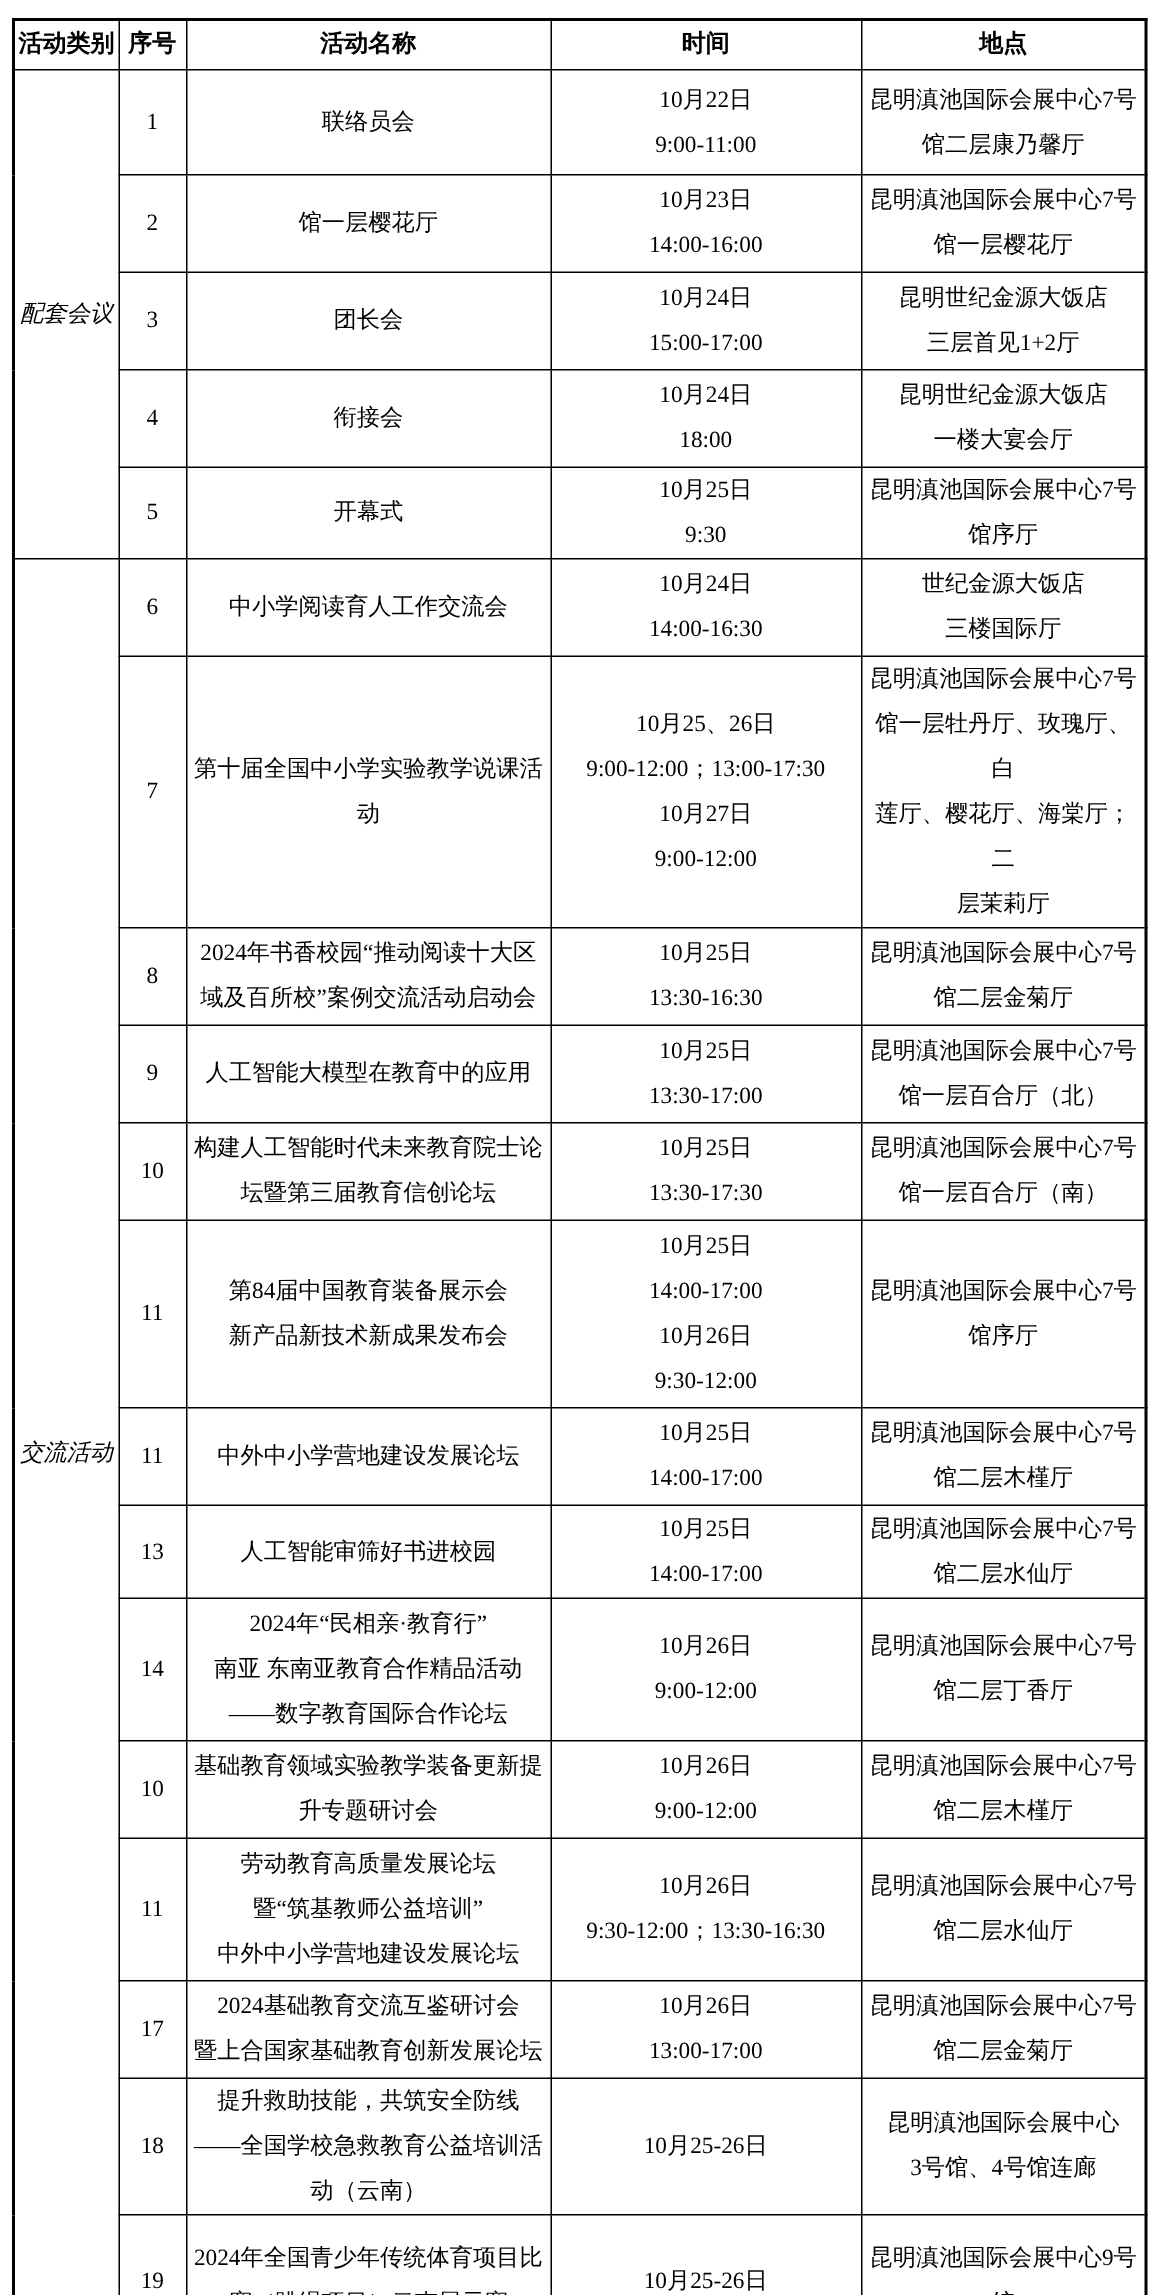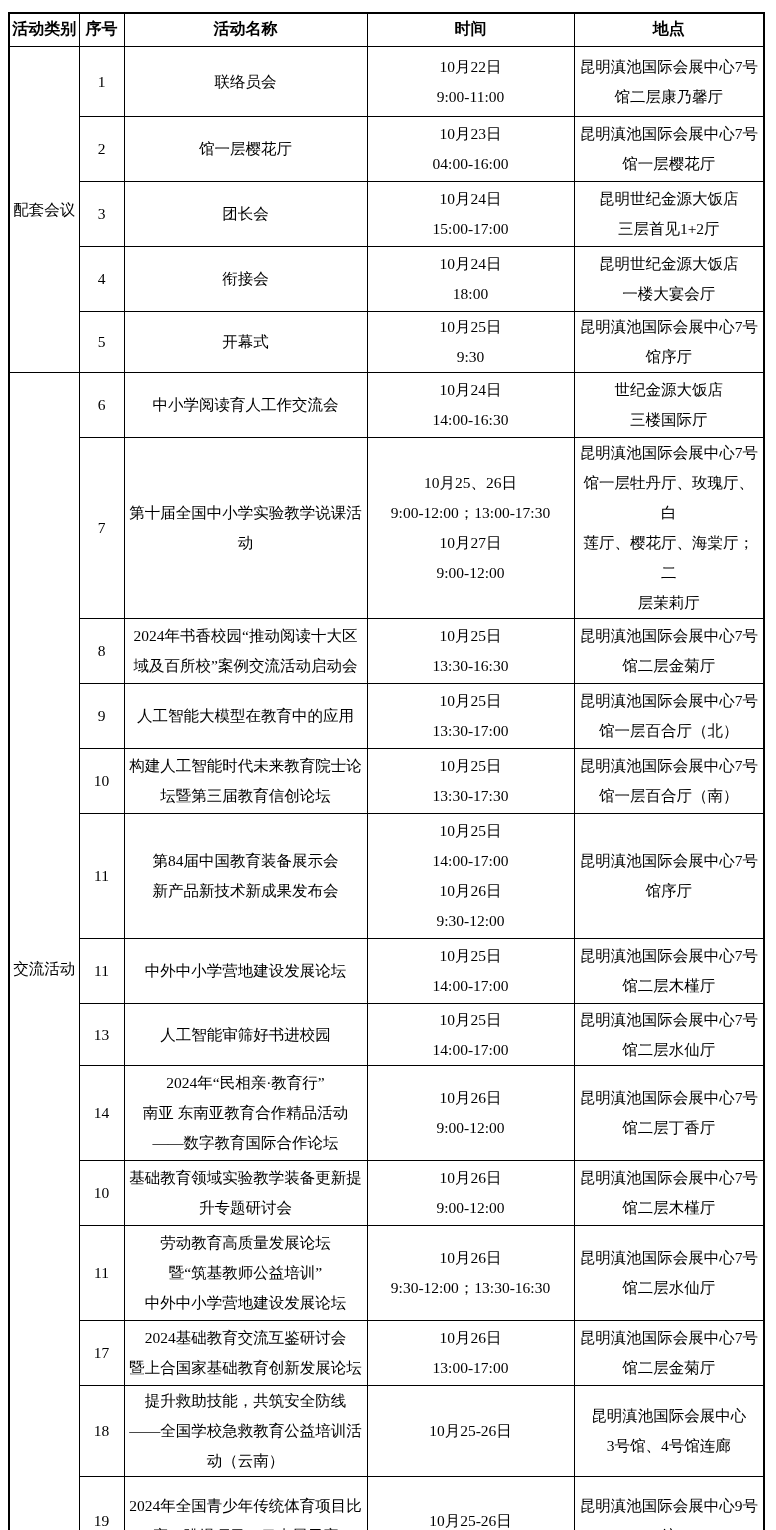--- a/index.html
+++ b/index.html
@@ -29,32 +29,32 @@
     vertical-align: middle;
     overflow: hidden;
   }
   table.schedule th {
     font-size: 16px;
     font-weight: 700;
     height: 32px;
     line-height: 32px;
     padding: 0;
     white-space: nowrap;
-    font-family: Liberation Mono, monospace;
   }
   table.schedule td {
     font-size: 15.5px;
     line-height: 30px;
     white-space: pre-line;
     padding: 0 2px;
   }
   td.cat-cell {
     font-size: 16px;
     letter-spacing: 0;
     padding: 0;
+    font-style: italic;
   }
   td.no-cell {
     font-size: 15px;
   }
 </style>
 </head>
 <body>
 
 <div class="page">
   <table class="schedule">
@@ -81,21 +81,21 @@
           <td class="name-cell">联络员会</td>
           <td class="time-cell">10月22日
 9:00-11:00</td>
           <td class="loc-cell">昆明滇池国际会展中心7号
 馆二层康乃馨厅</td>
         </tr>
         <tr style="height: 65px;">
           <td class="no-cell">2</td>
           <td class="name-cell">馆一层樱花厅</td>
           <td class="time-cell">10月23日
-04:00-16:00</td>
+14:00-16:00</td>
           <td class="loc-cell">昆明滇池国际会展中心7号
 馆一层樱花厅</td>
         </tr>
         <tr style="height: 65px;">
           <td class="no-cell">3</td>
           <td class="name-cell">团长会</td>
           <td class="time-cell">10月24日
 15:00-17:00</td>
           <td class="loc-cell">昆明世纪金源大饭店
 三层首见1+2厅</td>

